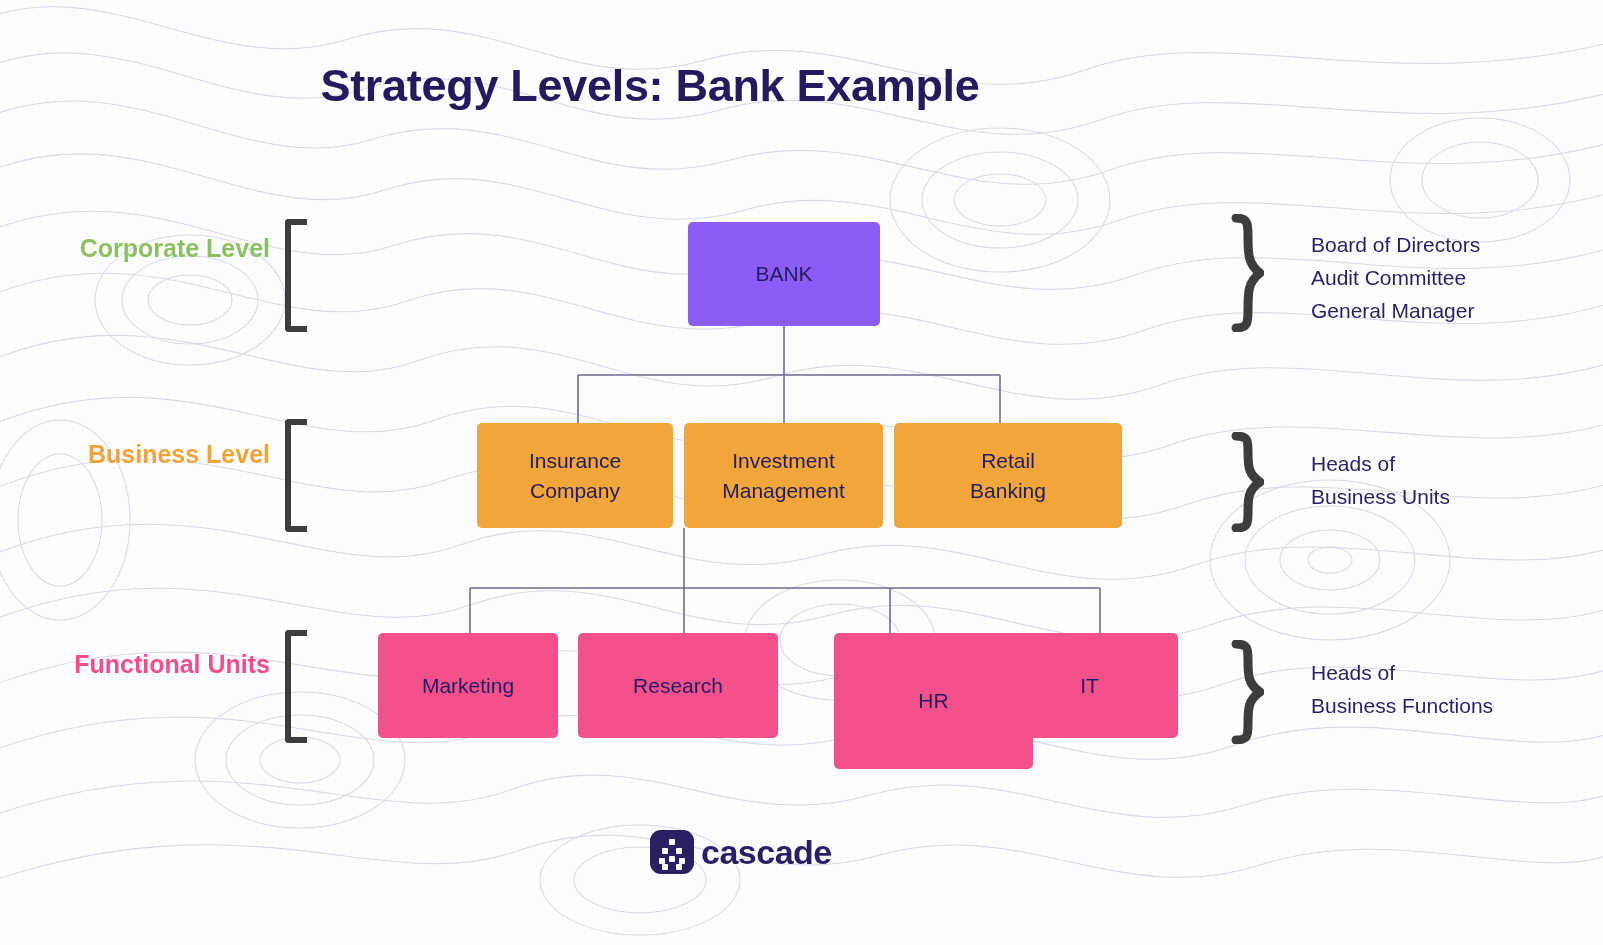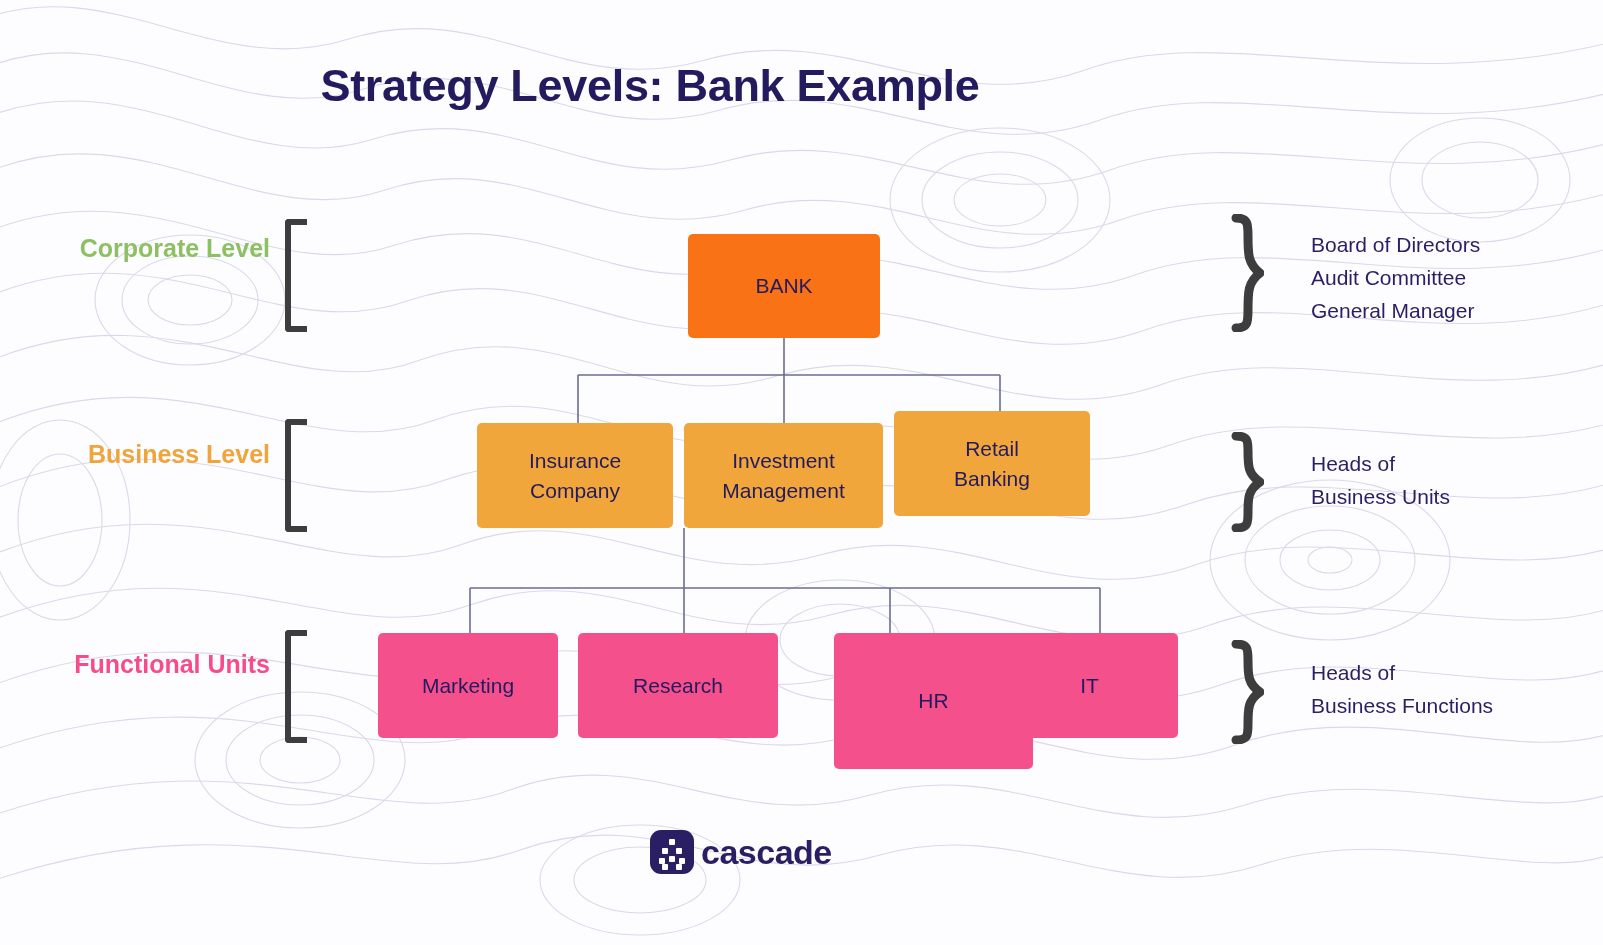--- a/index.html
+++ b/index.html
@@ -90,31 +90,31 @@
     align-items:center;
     justify-content:center;
     text-align:center;
     color:#241a5e;
     font-size:21px;
     line-height:30px;
     font-family:"Liberation Sans", sans-serif;
     white-space:pre-line;
     box-sizing:border-box;
   }
-  .node-corporate{background:#f97316;margin-top:12px;}
+  .node-corporate{background:#8b5cf6;}
   .node-business{background:#F0A63A;}
   .node-functional{background:#F4508C;}
 
   
   #n-bank{left:688px;top:222px;width:192px;height:104px;}
 
   
   #n-insurance{left:477px;top:423px;width:196px;height:105px;}
   #n-investment{left:684px;top:423px;width:199px;height:105px;}
-  #n-retail{left:894px;top:411px;width:196px;height:105px;}
+  #n-retail{left:894px;top:423px;width:228px;height:105px;}
 
   
   #n-marketing{left:378px;top:633px;width:180px;height:105px;}
   #n-research{left:578px;top:633px;width:200px;height:105px;}
   #n-hr{left:790px;top:633px;width:199px;height:136px;margin-left:44px;}
   #n-it{left:1001px;top:633px;width:177px;height:105px;}
 
   
   #logo{
     position:absolute;

